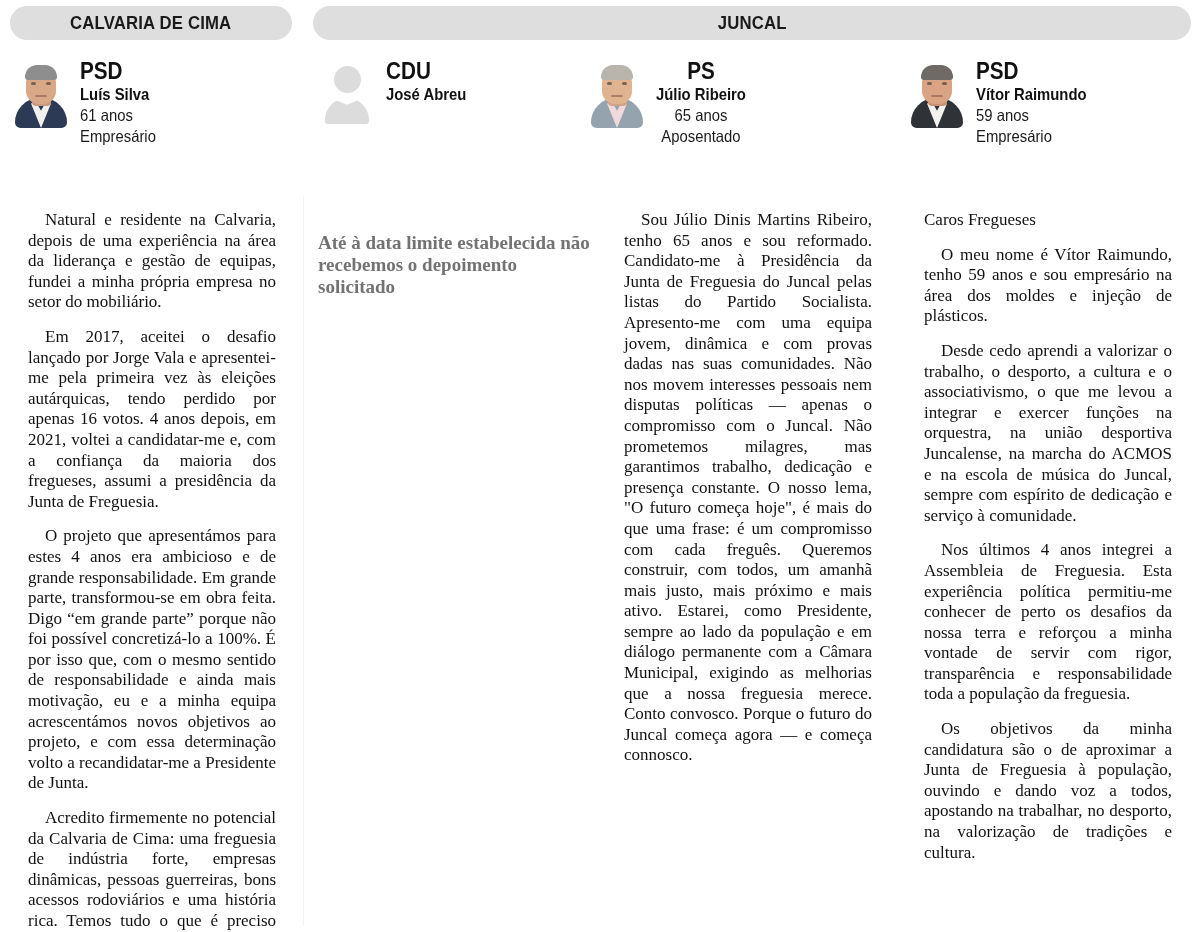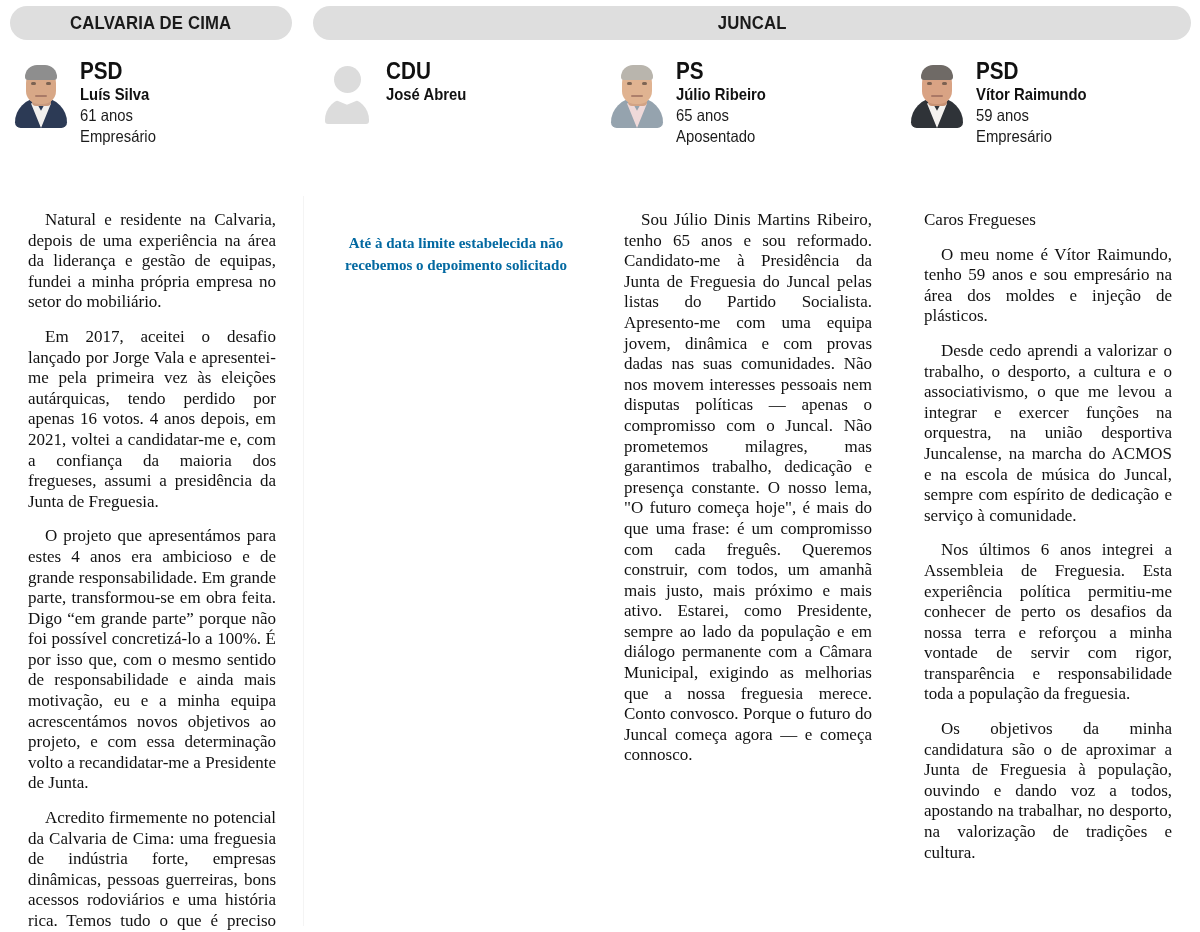--- a/index.html
+++ b/index.html
@@ -51,21 +51,21 @@
   
   .cand {
     position: absolute;
     top: 58px;
     height: 112px;
     display: flex;
     align-items: flex-start;
   }
   .cand-1 { left: 12px;  width: 285px; }
   .cand-2 { left: 318px; width: 285px; }
-  .cand-3 { left: 608px; width: 285px; }
+  .cand-3 { left: 588px; width: 285px; text-align: center; }
   .cand-4 { left: 908px; width: 285px; }
 
   .photo-wrap {
     width: 58px;
     height: 72px;
     flex: 0 0 58px;
     position: relative;
     margin-right: 10px;
     overflow: hidden;
   }
@@ -202,24 +202,23 @@
   .col p.noindent { text-indent: 0; }
 
   
   .notice {
     position: absolute;
     top: 232px;
     left: 318px;
     width: 276px;
     font-family: "Liberation Serif", serif;
     font-weight: bold;
-    font-size: 15px;
+    font-size: 19px;
     line-height: 22px;
-    color: #0369a1;
-    text-align: center;
+    color: #737373;
   }
 
   .divider {
     position: absolute;
     top: 196px;
     width: 1px;
     height: 730px;
     background: #f4f4f4;
   }
   .div-1 { left: 303px; }
@@ -324,15 +323,15 @@
 <div class="notice">Até à data limite estabelecida não recebemos o depoimento solicitado</div>
 
 <div class="col col-3">
   <p>Sou Júlio Dinis Martins Ribeiro, tenho 65 anos e sou reformado. Candidato-me à Presidência da Junta de Freguesia do Juncal pelas listas do Partido Socialista. Apresento-me com uma equipa jovem, dinâmica e com provas dadas nas suas comunidades. Não nos movem interesses pessoais nem disputas políticas — apenas o compromisso com o Juncal. Não prometemos milagres, mas garantimos trabalho, dedicação e presença constante. O nosso lema, "O futuro começa hoje", é mais do que uma frase: é um compromisso com cada freguês. Queremos construir, com todos, um amanhã mais justo, mais próximo e mais ativo. Estarei, como Presidente, sempre ao lado da população e em diálogo permanente com a Câmara Municipal, exigindo as melhorias que a nossa freguesia merece. Conto convosco. Porque o futuro do Juncal começa agora — e começa connosco.</p>
 </div>
 
 <div class="col col-4">
   <p class="noindent">Caros Fregueses</p>
   <p>O meu nome é Vítor Raimundo, tenho 59 anos e sou empresário na área dos moldes e injeção de plásticos.</p>
   <p>Desde cedo aprendi a valorizar o trabalho, o desporto, a cultura e o associativismo, o que me levou a integrar e exercer funções na orquestra, na união desportiva Juncalense, na marcha do ACMOS e na escola de música do Juncal, sempre com espírito de dedicação e serviço à comunidade.</p>
-  <p>Nos últimos 6 anos integrei a Assembleia de Freguesia. Esta experiência política permitiu-me conhecer de perto os desafios da nossa terra e reforçou a minha vontade de servir com rigor, transparência e responsabilidade toda a população da freguesia.</p>
+  <p>Nos últimos 4 anos integrei a Assembleia de Freguesia. Esta experiência política permitiu-me conhecer de perto os desafios da nossa terra e reforçou a minha vontade de servir com rigor, transparência e responsabilidade toda a população da freguesia.</p>
   <p>Os objetivos da minha candidatura são o de aproximar a Junta de Freguesia à população, ouvindo e dando voz a todos, apostando na trabalhar, no desporto, na valorização de tradições e cultura.</p>
 </div>
 
 </body></html>

